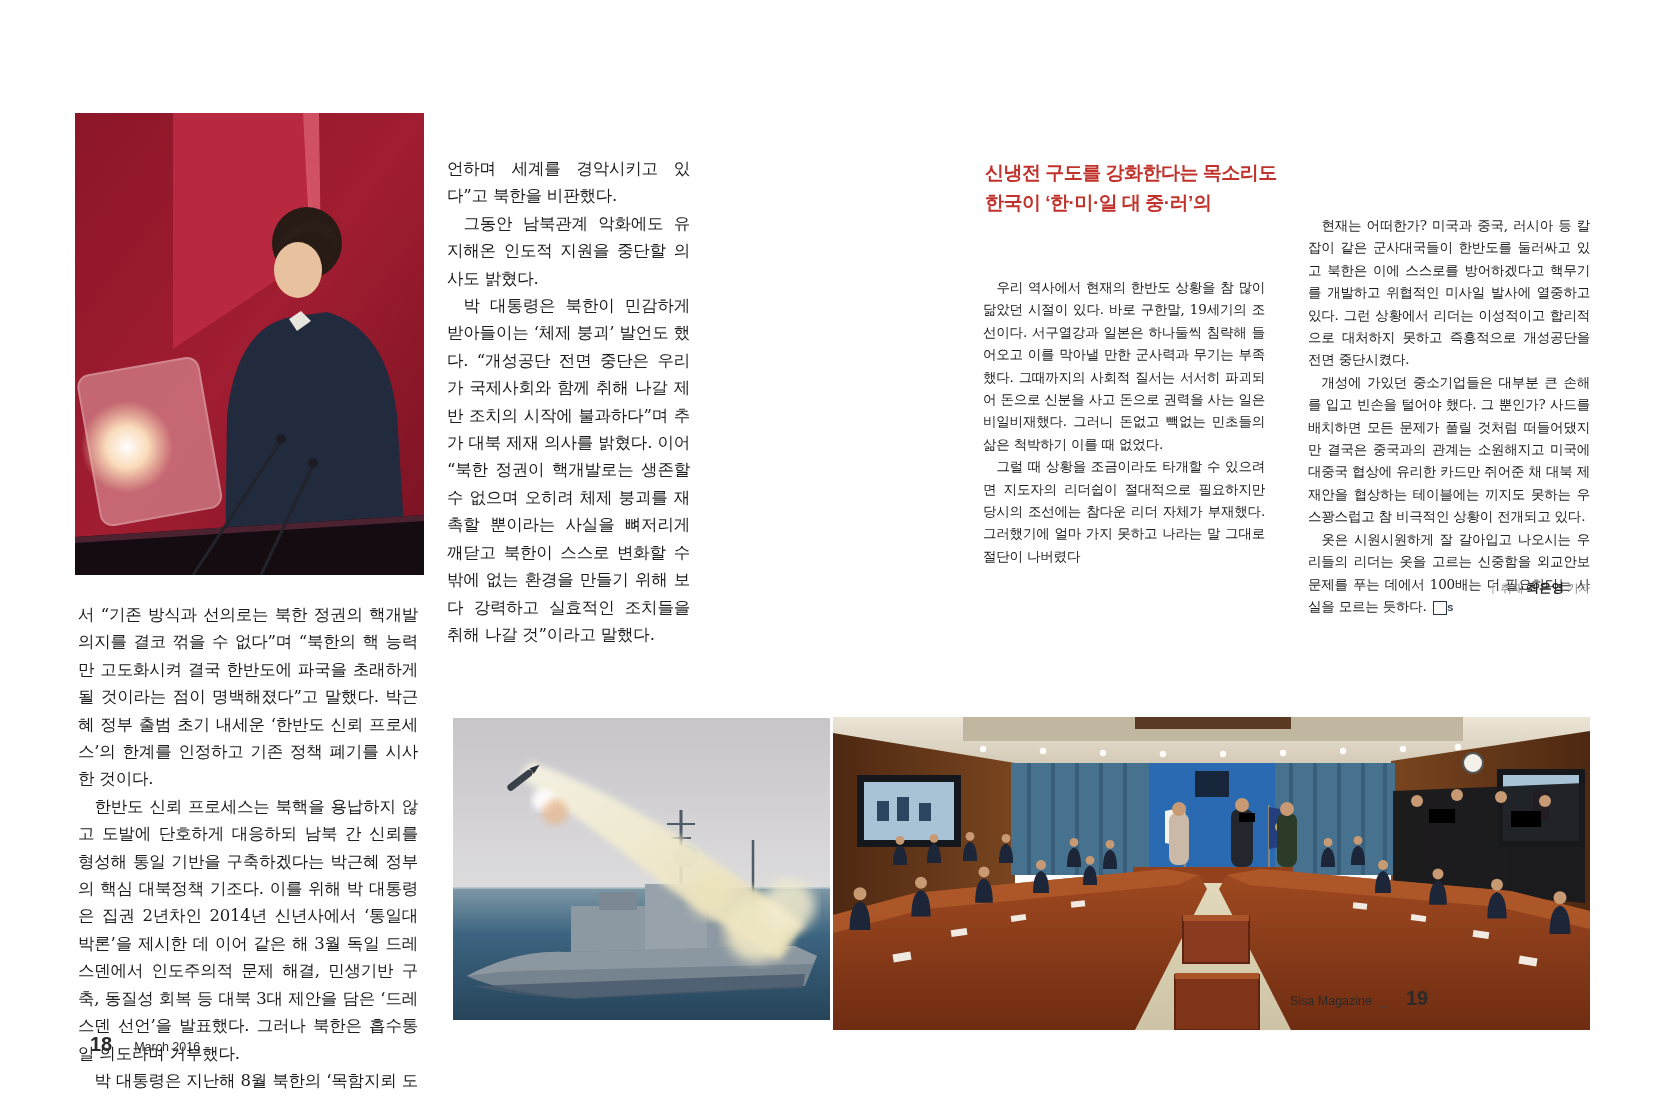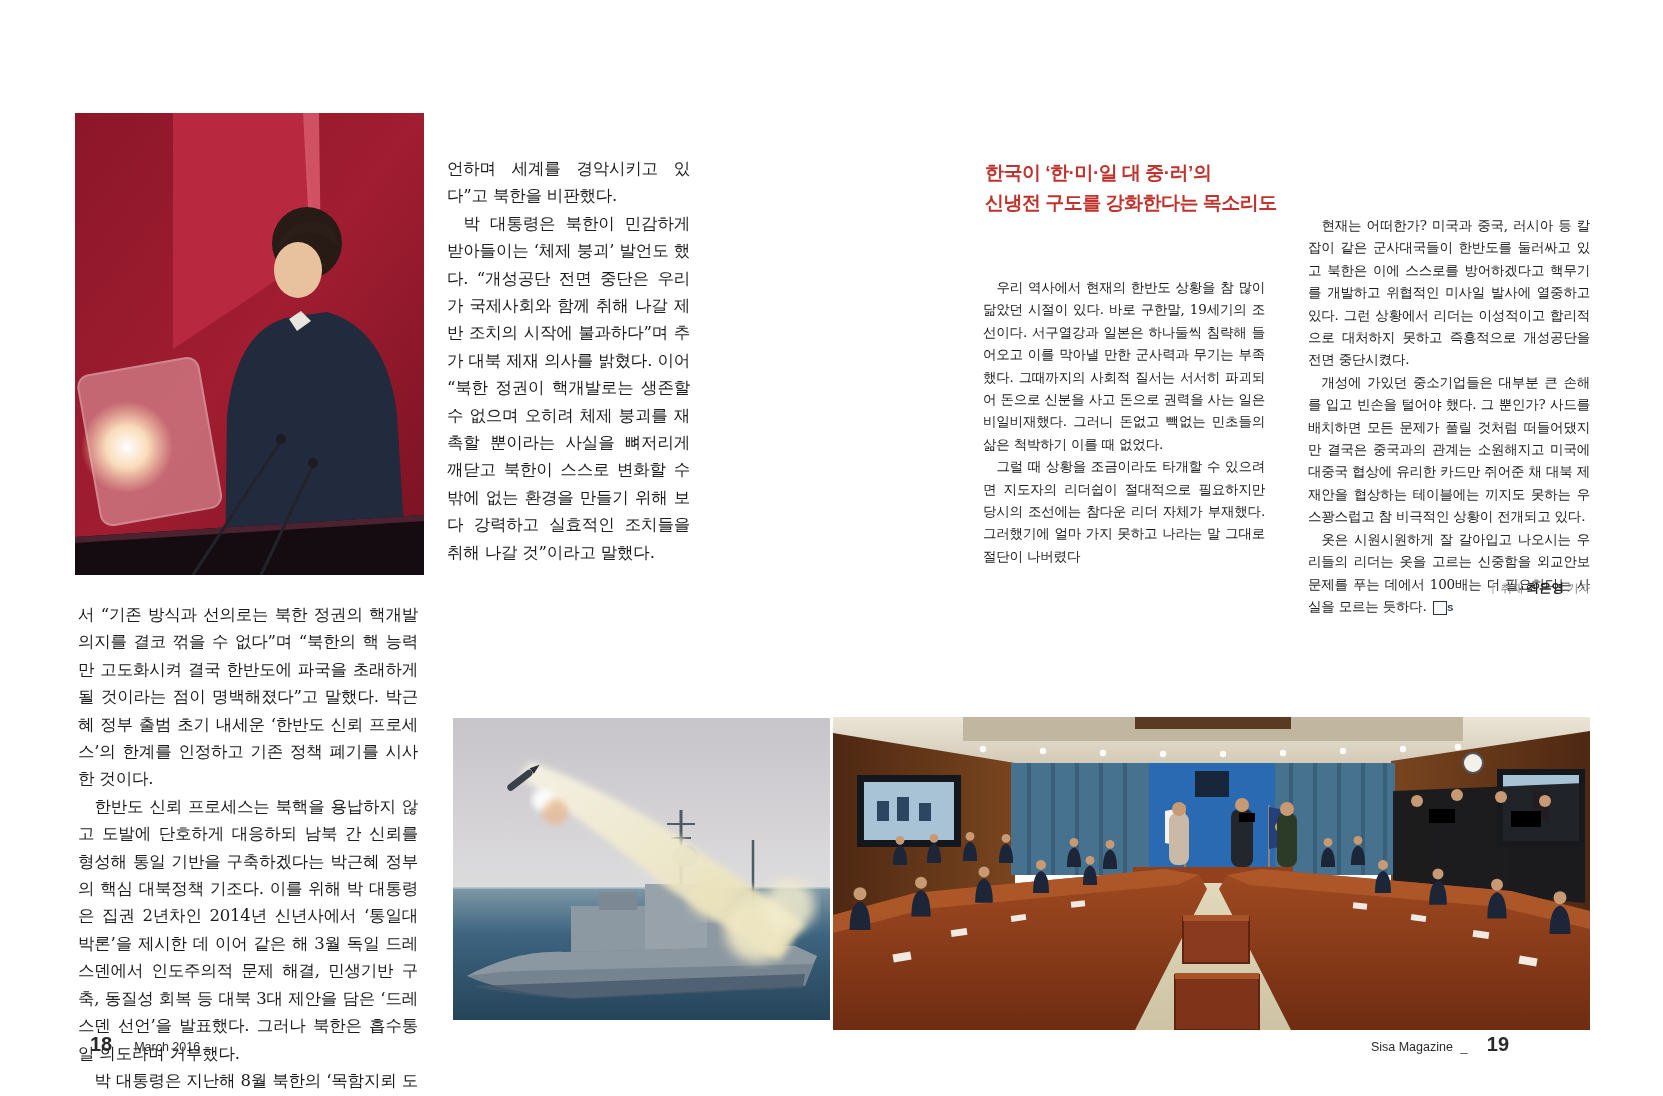--- a/index.html
+++ b/index.html
@@ -65,38 +65,39 @@
       <circle cx="238" cy="350" r="5" fill="#1c1c22"></circle>
       <g transform="rotate(-10 78 330)">
         <rect x="14" y="252" width="122" height="152" rx="12" fill="#e09aa0" opacity="0.6" stroke="#f4cdd0" stroke-width="2"></rect>
       </g>
       <circle cx="52" cy="334" r="46" fill="url(#glowG)"></circle>
     </svg>
   </figure>
 
   <div class="abs kcol big-text" style="left:447px;top:155px;width:243px;">
     <p>언하며 세계를 경악시키고 있다”고 북한을 비판했다.</p>
+    <p class="ind">그동안 남북관계 악화에도 유지해온 인도적 지원을 중단할 의사도 밝혔다.</p>
     <p class="ind">박 대통령은 북한이 민감하게 받아들이는 ‘체제 붕괴’ 발언도 했다. “개성공단 전면 중단은 우리가 국제사회와 함께 취해 나갈 제반 조치의 시작에 불과하다”며 추가 대북 제재 의사를 밝혔다. 이어 “북한 정권이 핵개발로는 생존할 수 없으며 오히려 체제 붕괴를 재촉할 뿐이라는 사실을 뼈저리게 깨닫고 북한이 스스로 변화할 수밖에 없는 환경을 만들기 위해 보다 강력하고 실효적인 조치들을 취해 나갈 것”이라고 말했다.</p>
   </div>
 
   <div class="abs kcol big-text" style="left:78px;top:601px;width:340px;">
     <p>서 “기존 방식과 선의로는 북한 정권의 핵개발 의지를 결코 꺾을 수 없다”며 “북한의 핵 능력만 고도화시켜 결국 한반도에 파국을 초래하게 될 것이라는 점이 명백해졌다”고 말했다. 박근혜 정부 출범 초기 내세운 ‘한반도 신뢰 프로세스’의 한계를 인정하고 기존 정책 폐기를 시사한 것이다.</p>
     <p class="ind">한반도 신뢰 프로세스는 북핵을 용납하지 않고 도발에 단호하게 대응하되 남북 간 신뢰를 형성해 통일 기반을 구축하겠다는 박근혜 정부의 핵심 대북정책 기조다. 이를 위해 박 대통령은 집권 2년차인 2014년 신년사에서 ‘통일대박론’을 제시한 데 이어 같은 해 3월 독일 드레스덴에서 인도주의적 문제 해결, 민생기반 구축, 동질성 회복 등 대북 3대 제안을 담은 ‘드레스덴 선언’을 발표했다. 그러나 북한은 흡수통일 의도라며 거부했다.</p>
     <p class="ind">박 대통령은 지난해 8월 북한의 ‘목함지뢰 도발’로 남북 간 군사 긴장이 최고조에 달했을 때 고위 당국자 회담을 개최한 것을 비롯해 금강산 산림병충해 방제사업, 개성 만월대 공동조사 발굴사업, 경원선 복원 공사 등 남북관계 개선을 위한 정부의 노력을 강조했다. 그러면서 “우리 정부의 노력과 지원에 대해 북한은 핵과 미사일로 대답해 왔고 이제 수소폭탄 실험까지 공</p>
   </div>
 
   <div class="abs pagefoot" style="left:78px;top:1033px;">
     <span class="num">18</span>
     <span class="sep">_</span>
     <span>March 2016</span>
   </div>
 
   <h2 class="abs headline" style="left:985px;top:158px;width:300px;color:#c0322b;">
+    <span>신냉전 구도를 강화한다는 목소리도</span>
     <span>한국이 ‘한·미·일 대 중·러’의</span>
-    <span>신냉전 구도를 강화한다는 목소리도</span>
   </h2>
 
   <div class="abs kcol small-text" style="left:983px;top:228px;width:282px;">
     <p class="ind">우리 역사에서 현재의 한반도 상황을 참 많이 닮았던 시절이 있다. 바로 구한말, 19세기의 조선이다. 서구열강과 일본은 하나둘씩 침략해 들어오고 이를 막아낼 만한 군사력과 무기는 부족했다. 그때까지의 사회적 질서는 서서히 파괴되어 돈으로 신분을 사고 돈으로 권력을 사는 일은 비일비재했다. 그러니 돈없고 빽없는 민초들의 삶은 척박하기 이를 때 없었다.</p>
     <p class="ind">그럴 때 상황을 조금이라도 타개할 수 있으려면 지도자의 리더쉽이 절대적으로 필요하지만 당시의 조선에는 참다운 리더 자체가 부재했다. 그러했기에 얼마 가지 못하고 나라는 말 그대로 절단이 나버렸다</p>
   </div>
 
   <div class="abs kcol small-text" style="left:1308px;top:166px;width:282px;">
     <p class="ind">현재는 어떠한가? 미국과 중국, 러시아 등 칼잡이 같은 군사대국들이 한반도를 둘러싸고 있고 북한은 이에 스스로를 방어하겠다고 핵무기를 개발하고 위협적인 미사일 발사에 열중하고 있다. 그런 상황에서 리더는 이성적이고 합리적으로 대처하지 못하고 즉흥적으로 개성공단을 전면 중단시켰다.</p>
     <p class="ind">개성에 가있던 중소기업들은 대부분 큰 손해를 입고 빈손을 털어야 했다. 그 뿐인가? 사드를 배치하면 모든 문제가 풀릴 것처럼 떠들어댔지만 결국은 중국과의 관계는 소원해지고 미국에 대중국 협상에 유리한 카드만 쥐어준 채 대북 제재안을 협상하는 테이블에는 끼지도 못하는 우스꽝스럽고 참 비극적인 상황이 전개되고 있다.</p>
@@ -310,19 +311,19 @@
         <rect x="238" y="184" width="14" height="6" transform="rotate(-6 245 187)"></rect>
         <rect x="520" y="186" width="14" height="6" transform="rotate(6 527 189)"></rect>
         <rect x="578" y="198" width="15" height="6" transform="rotate(8 585 201)"></rect>
         <rect x="640" y="214" width="16" height="7" transform="rotate(8 648 217)"></rect>
         <rect x="60" y="236" width="18" height="8" transform="rotate(-10 69 240)"></rect>
         <rect x="686" y="240" width="18" height="8" transform="rotate(10 695 244)"></rect>
       </g>
     </svg>
   </figure>
 
-  <div class="abs pagefoot" style="left:1290px;top:1033px;width:300px;text-align:center;">
+  <div class="abs pagefoot" style="left:1290px;top:987px;width:300px;text-align:left;">
     <span>Sisa Magazine</span>
     <span class="sep">_</span>
     <span class="num">19</span>
   </div>
 
 </div>
 
 </body></html>

